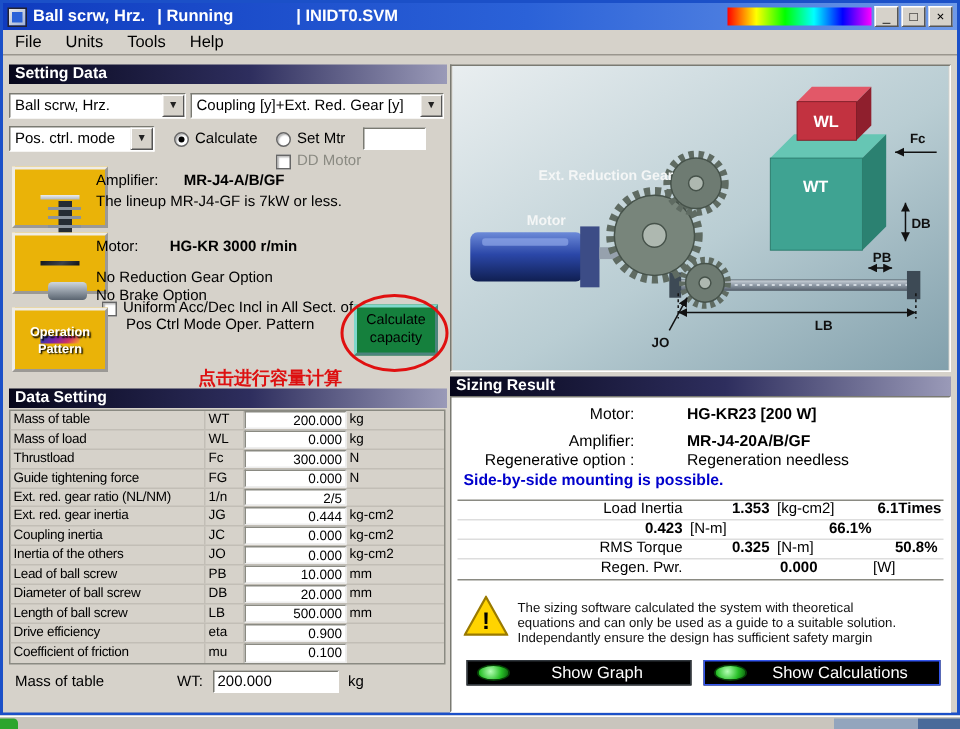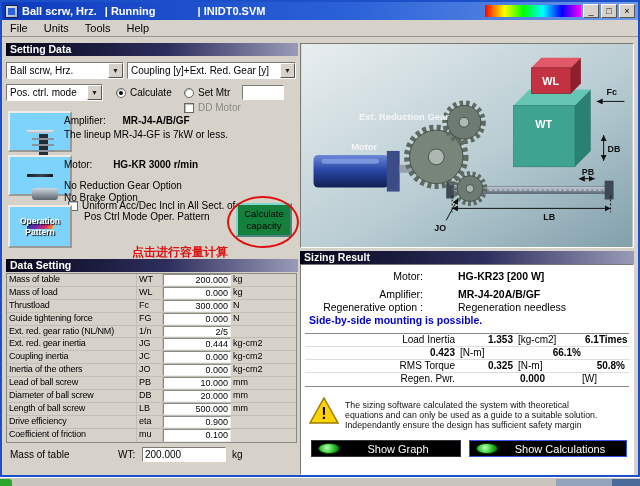--- a/index.html
+++ b/index.html
@@ -49,21 +49,21 @@
                       border-radius:50%; background:#000; }
   .chk { width:10px; height:10px; background:#fff; border:1px solid #666;
          box-shadow:inset 1px 1px 1px #bbb; }
   .mini-input { position:absolute; height:15px; font-size:10px; padding:0 2px;
                 border:1px solid; border-color:#7a7a72 #fff #fff #7a7a72; background:#fff; }
 
   
   #left { position:absolute; left:4px; top:6px; width:292px; height:430px; }
 
   .imgbtn { position:absolute; left:2px; width:64px; height:41px; padding:17px;
-            border:2px outset #efece6; background:#7dd3fc; cursor:pointer; }
+            border:2px outset #efece6; background:#eab308; cursor:pointer; }
   .pic { display:block; width:100%; height:100%; position:relative; }
   .amp-pic { background:linear-gradient(180deg,#eceef0,#b4bac2); }
   .amp-pic .slot { position:absolute; right:5px; top:4px; width:9px; height:27px; background:#262c34; }
   .amp-pic .line { position:absolute; left:5px; height:2px; width:22px; background:#8a929c; }
   .motor-pic { background:linear-gradient(135deg,#15181d,#3c434c 55%,#101317); }
   .motor-pic .cyl { position:absolute; left:5px; top:14px; width:26px; height:12px;
                     background:linear-gradient(180deg,#cfd6de,#5a6470); border-radius:3px; }
   .op-pic { background:linear-gradient(135deg,#2244aa,#7722aa 38%,#cc3366 70%,#ffaa22);
             display:flex; align-items:center; justify-content:center; }
   .op-lbl { color:#fff; font-size:8.5px; font-weight:bold; text-align:center;

